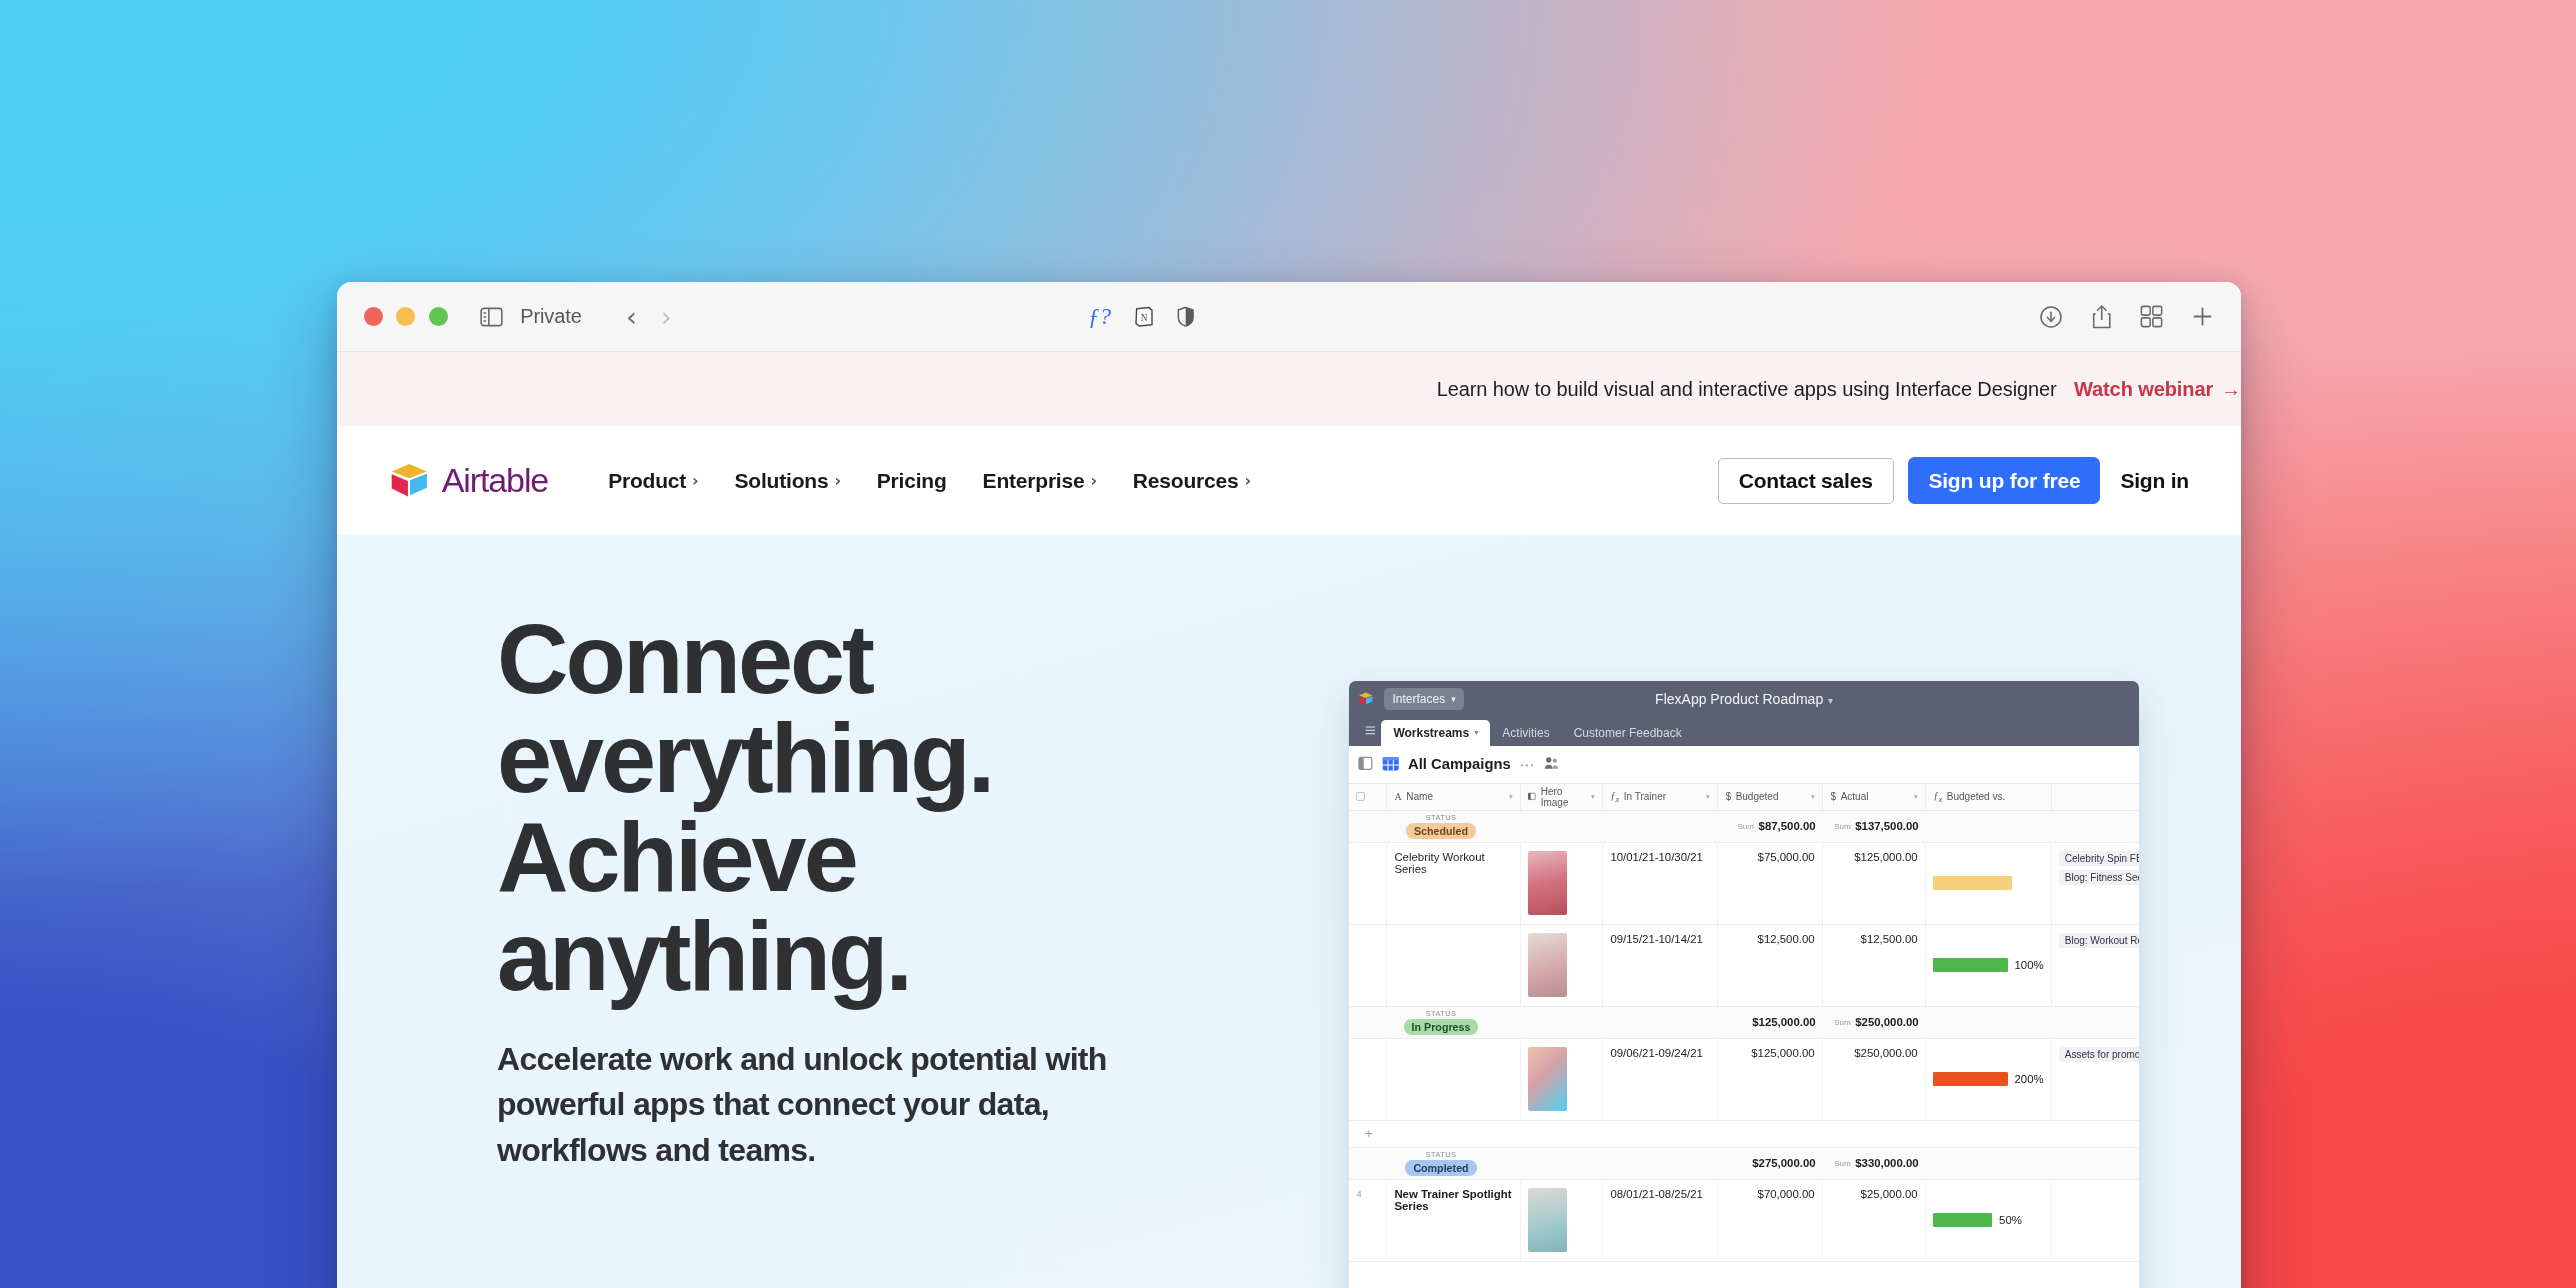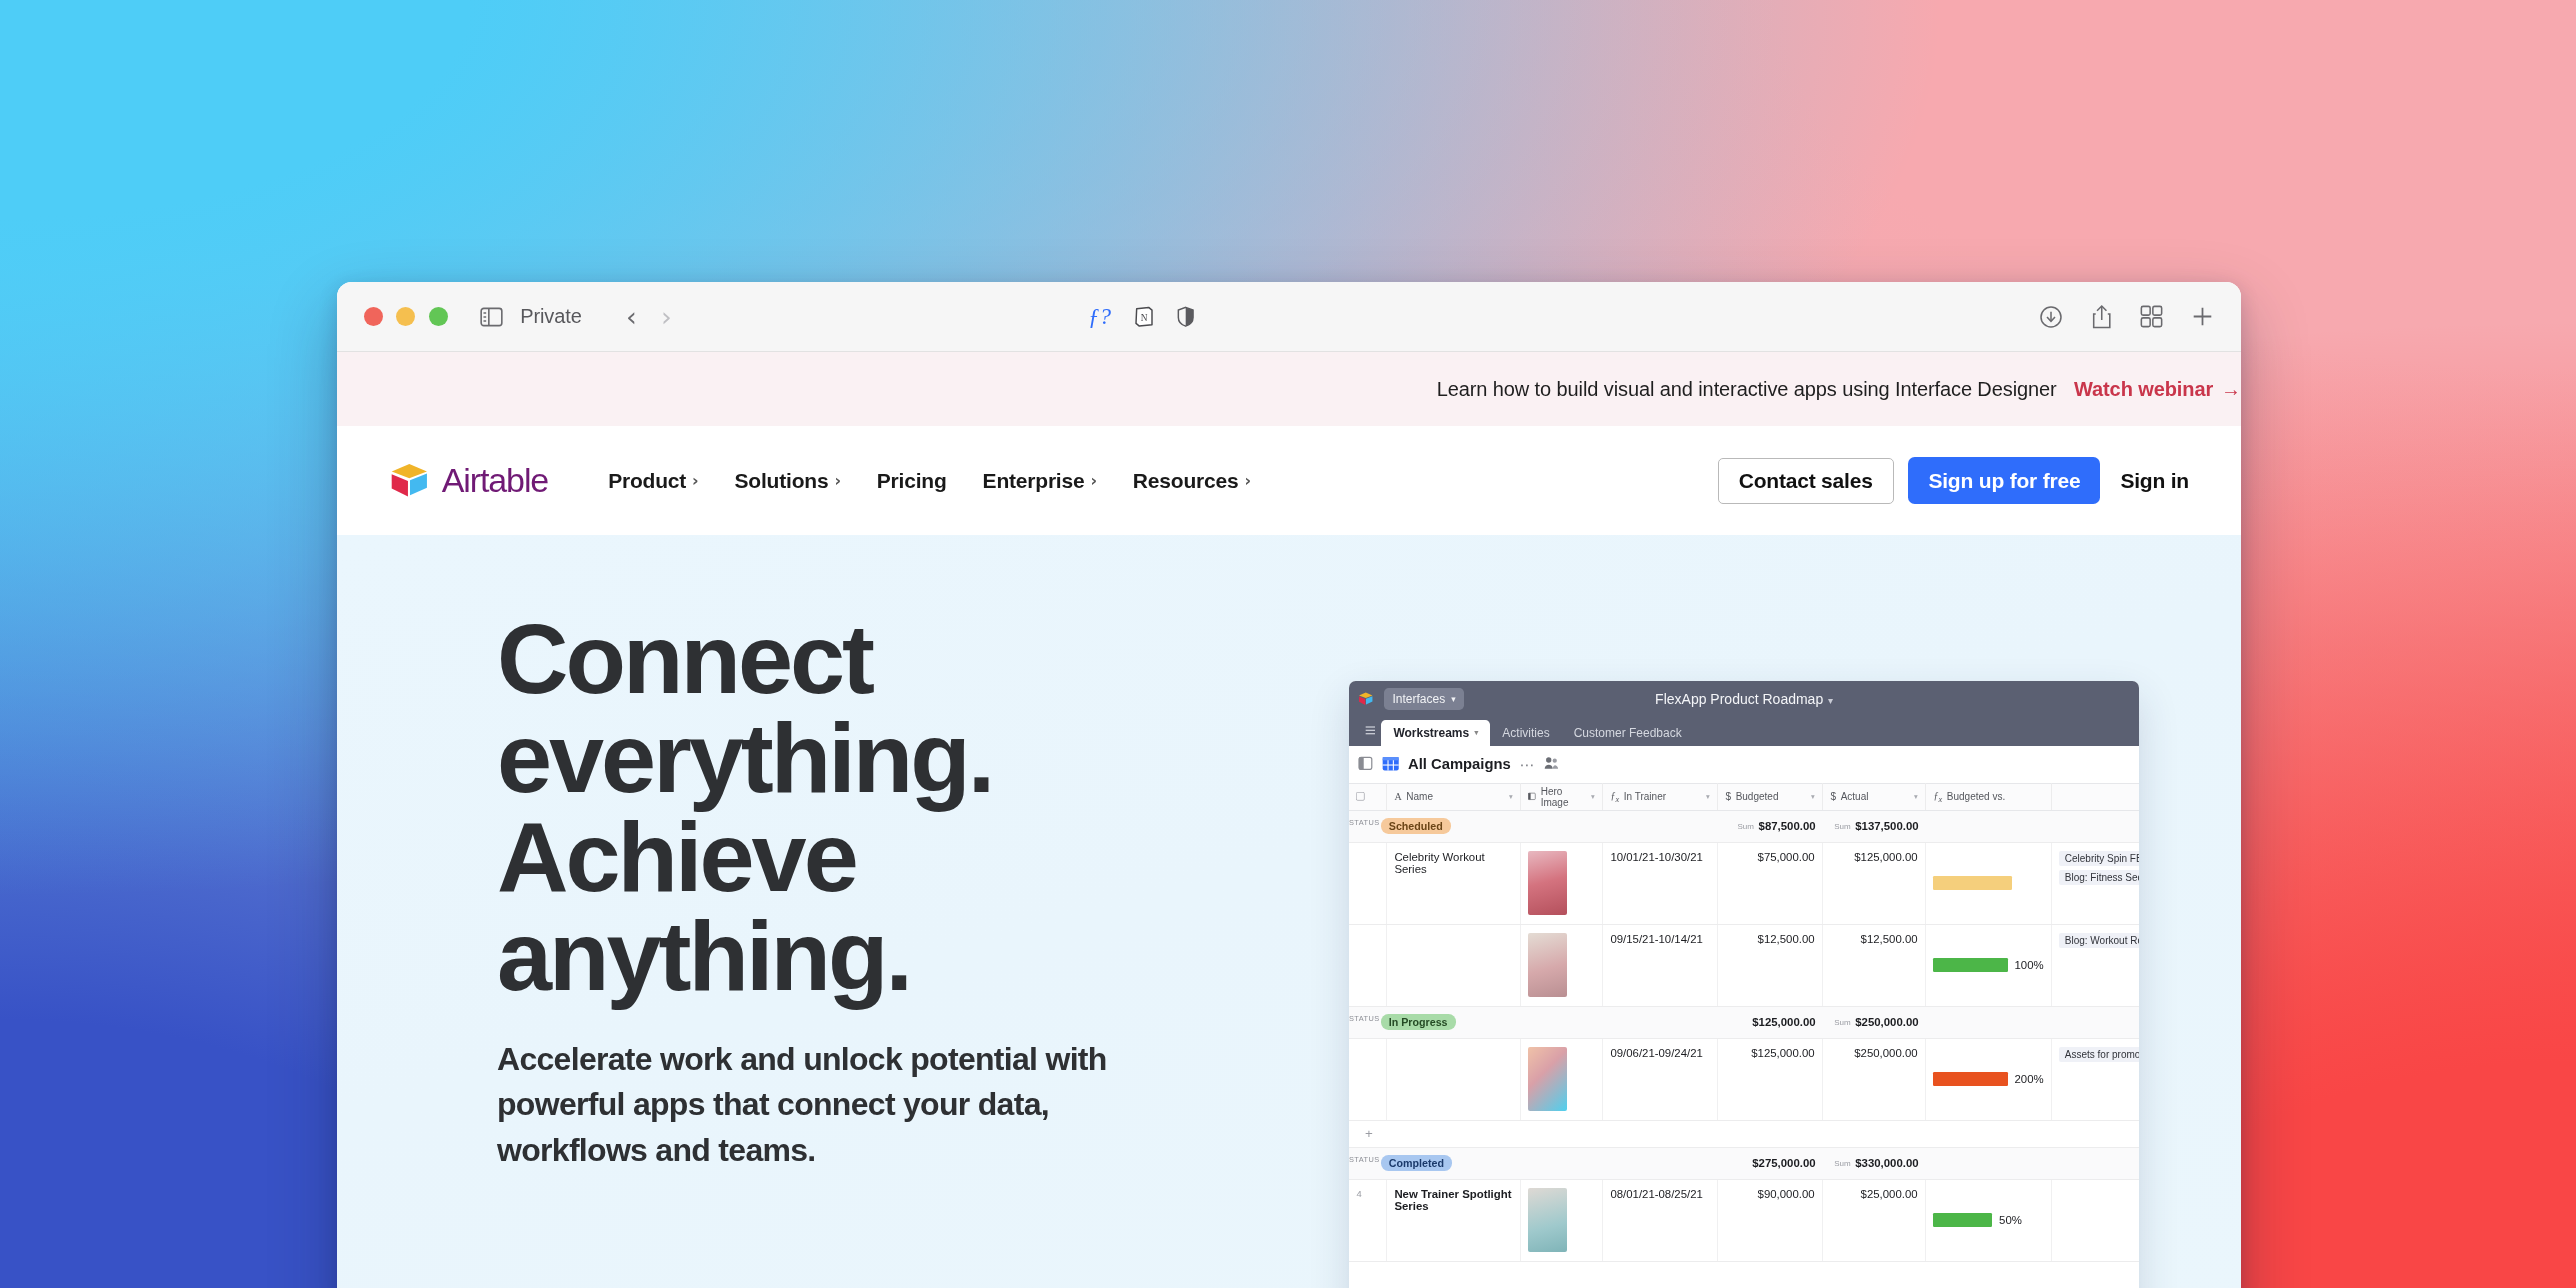--- a/index.html
+++ b/index.html
@@ -151,21 +151,21 @@
   #view-name { font-size:14.8px; color:#1c1d21; font-weight:600; }
   .view-icon { width:17.4px; height:17.4px; }
 
   
   #field-row { height:27px; background:#fbfbfc; border-bottom:0.7px solid #e6e7ea; display:flex; align-items:center; }
   .fcell { height:27px; display:flex; align-items:center; gap:4.7px; padding:0 7.4px;
            border-right:0.7px solid #ececed; font-size:10px; color:#55575d; }
 
   
   .grp-row { height:32px; display:flex; align-items:center; border-bottom:0.7px solid #ececed; background:#fafafb; }
-  .grp-status { width:172px; padding-left:0; display:flex; flex-direction:row; gap:1.3px; }
+  .grp-status { width:172px; padding-left:12px; display:flex; flex-direction:column; gap:1.3px;align-items:center; }
   .grp-status .lbl { font-size:7.4px; color:#8c8e95; letter-spacing:0.4px; }
   .pill { display:inline-block; font-size:10.7px; padding:2px 8px; border-radius:7.4px; font-weight:600; width:max-content; }
   .pill.sch { background:#f6c99b; color:#6b4517; }
   .pill.prg { background:#a8dba8; color:#254b25; }
   .pill.cmp { background:#a8c7f0; color:#1b3a6b; }
 
   .data-row { height:82px; display:flex; border-bottom:0.7px solid #ececed; background:#fff; }
   .dcell { display:flex; align-items:flex-start; padding:8.7px 7.4px; font-size:11.4px; color:#1c1d21;
            border-right:0.7px solid #f0f0f1; }
   .dcell.num { justify-content:flex-end; }
@@ -533,21 +533,21 @@
         </div>
       </div>
 
       <div class="data-row">
         <div class="dcell" style="width:38px;color:#9a9ca3;font-size:9.4px;">4</div>
         <div class="dcell" style="width:134px;font-weight:600;">New Trainer Spotlight Series</div>
         <div class="dcell" style="width:82px;">
           <div class="thumb" style="background:linear-gradient(165deg,#ded9d4 0%,#9fc9cc 60%,#7fb4b8 100%);"></div>
         </div>
         <div class="dcell" style="width:115px;">08/01/21-08/25/21</div>
-        <div class="dcell num" style="width:105px;">$90,000.00</div>
+        <div class="dcell num" style="width:105px;">$70,000.00</div>
         <div class="dcell num" style="width:103px;">$25,000.00</div>
         <div class="dcell" style="width:126px;align-items:center;">
           <div class="bar green" style="width:59px;"></div>
           <span class="pct">50%</span>
         </div>
         <div class="dcell" style="width:87px;border-right:none;"></div>
       </div>
 
     </div>
 

